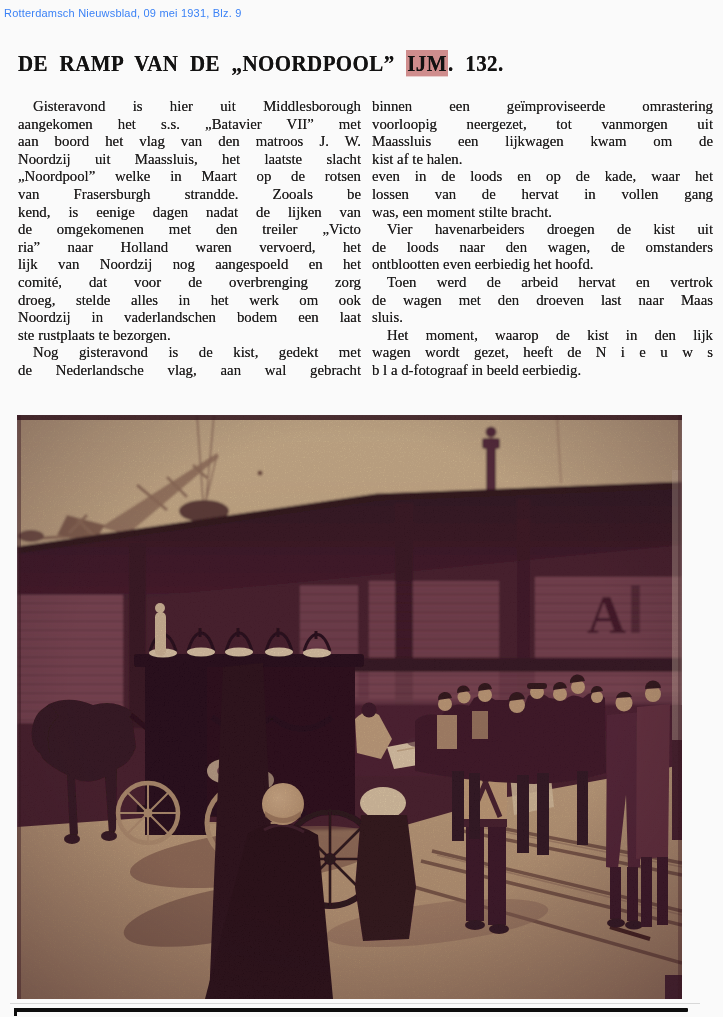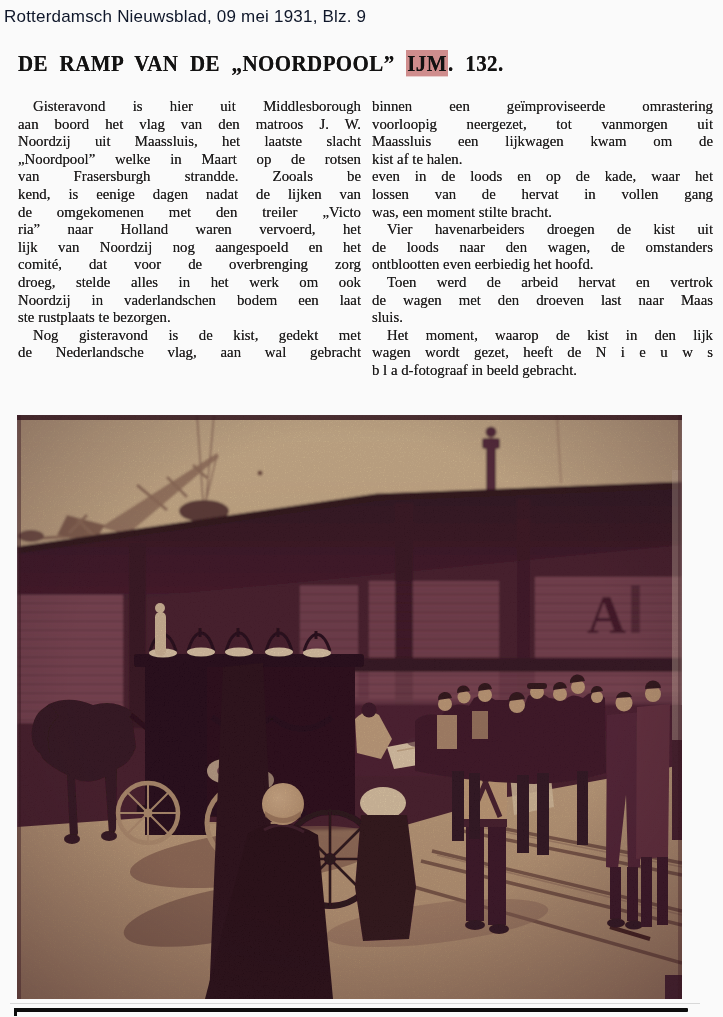--- a/index.html
+++ b/index.html
@@ -1,19 +1,19 @@
 <!DOCTYPE html>
 <html><head>
 <meta charset="utf-8">
 <style>
   html,body{margin:0;padding:0}
   body{width:723px;height:1017px;background:#fafafa;position:relative;overflow:hidden;
        font-family:"Liberation Serif",serif;}
   .source-line{position:absolute;left:4px;top:7px;font-family:"Liberation Sans",sans-serif;
-       font-size:17px;color:#0f172a;letter-spacing:.2px}
+       font-size:11px;color:#3b82f6;letter-spacing:.2px}
   .headline{position:absolute;left:18px;top:50px;margin:0;font-size:21px;font-weight:bold;
        color:#121212;letter-spacing:.4px;word-spacing:6px;white-space:nowrap;
        transform:scaleY(1.1);transform-origin:left top;text-shadow:0 0 .5px rgba(20,10,10,.8)}
   .headline .hl{background:#cf8d8d;padding:0 1px}
   .col{position:absolute;top:98px;color:#1b1b1b;font-size:14.8px;font-weight:normal;
        text-shadow:0 0 .4px rgba(30,20,20,.75)}
   .col-left{left:18px;width:343px}
   .col-right{left:372px;width:341px}
   .line{height:17.6px;line-height:17.6px;text-align:justify;text-align-last:justify}
   .line.indent{text-indent:15px}
@@ -29,20 +29,21 @@
 
 <div class="page">
 
   <div class="source-line">Rotterdamsch Nieuwsblad, 09 mei 1931, Blz. 9</div>
 
   <h1 class="headline"><span>DE RAMP VAN DE „NOORDPOOL” </span><span class="hl">IJM</span><span>. 132.</span></h1>
 
   <div class="col col-left">
 
   <div class="line indent">Gisteravond is hier uit Middlesborough</div>
+      <div class="line">aangekomen het s.s. „Batavier VII” met</div>
       <div class="line">aan boord het vlag van den matroos J. W.</div>
       <div class="line">Noordzij uit Maassluis, het laatste slacht</div>
       <div class="line">„Noordpool” welke in Maart op de rotsen</div>
       <div class="line">van Frasersburgh strandde. Zooals be</div>
       <div class="line">kend, is eenige dagen nadat de lijken van</div>
       <div class="line">de omgekomenen met den treiler „Victo</div>
       <div class="line">ria” naar Holland waren vervoerd, het</div>
       <div class="line">lijk van Noordzij nog aangespoeld en het</div>
       <div class="line">comité, dat voor de overbrenging zorg</div>
       <div class="line">droeg, stelde alles in het werk om ook</div>
@@ -62,21 +63,21 @@
       <div class="line">lossen van de hervat in vollen gang</div>
       <div class="line last">was, een moment stilte bracht.</div>
       <div class="line indent">Vier havenarbeiders droegen de kist uit</div>
       <div class="line">de loods naar den wagen, de omstanders</div>
       <div class="line last">ontblootten even eerbiedig het hoofd.</div>
       <div class="line indent">Toen werd de arbeid hervat en vertrok</div>
       <div class="line">de wagen met den droeven last naar Maas</div>
       <div class="line last">sluis.</div>
       <div class="line indent">Het moment, waarop de kist in den lijk</div>
       <div class="line">wagen wordt gezet, heeft de N i e u w s</div>
-      <div class="line last">b l a d-fotograaf in beeld gebracht.</div>
+      <div class="line last">b l a d-fotograaf in beeld eerbiedig.</div>
     </div>
 
   <div class="photo">
     <svg viewBox="0 0 665 584" width="665" height="584">
       <defs>
         <linearGradient id="sky" x1="0" y1="0" x2="0" y2="1">
           <stop offset="0" stop-color="#d7c192"></stop>
             <stop offset="1" stop-color="#c3a577"></stop>
         </linearGradient>
         <linearGradient id="groundG" x1="0" y1="0" x2="0" y2="1">

